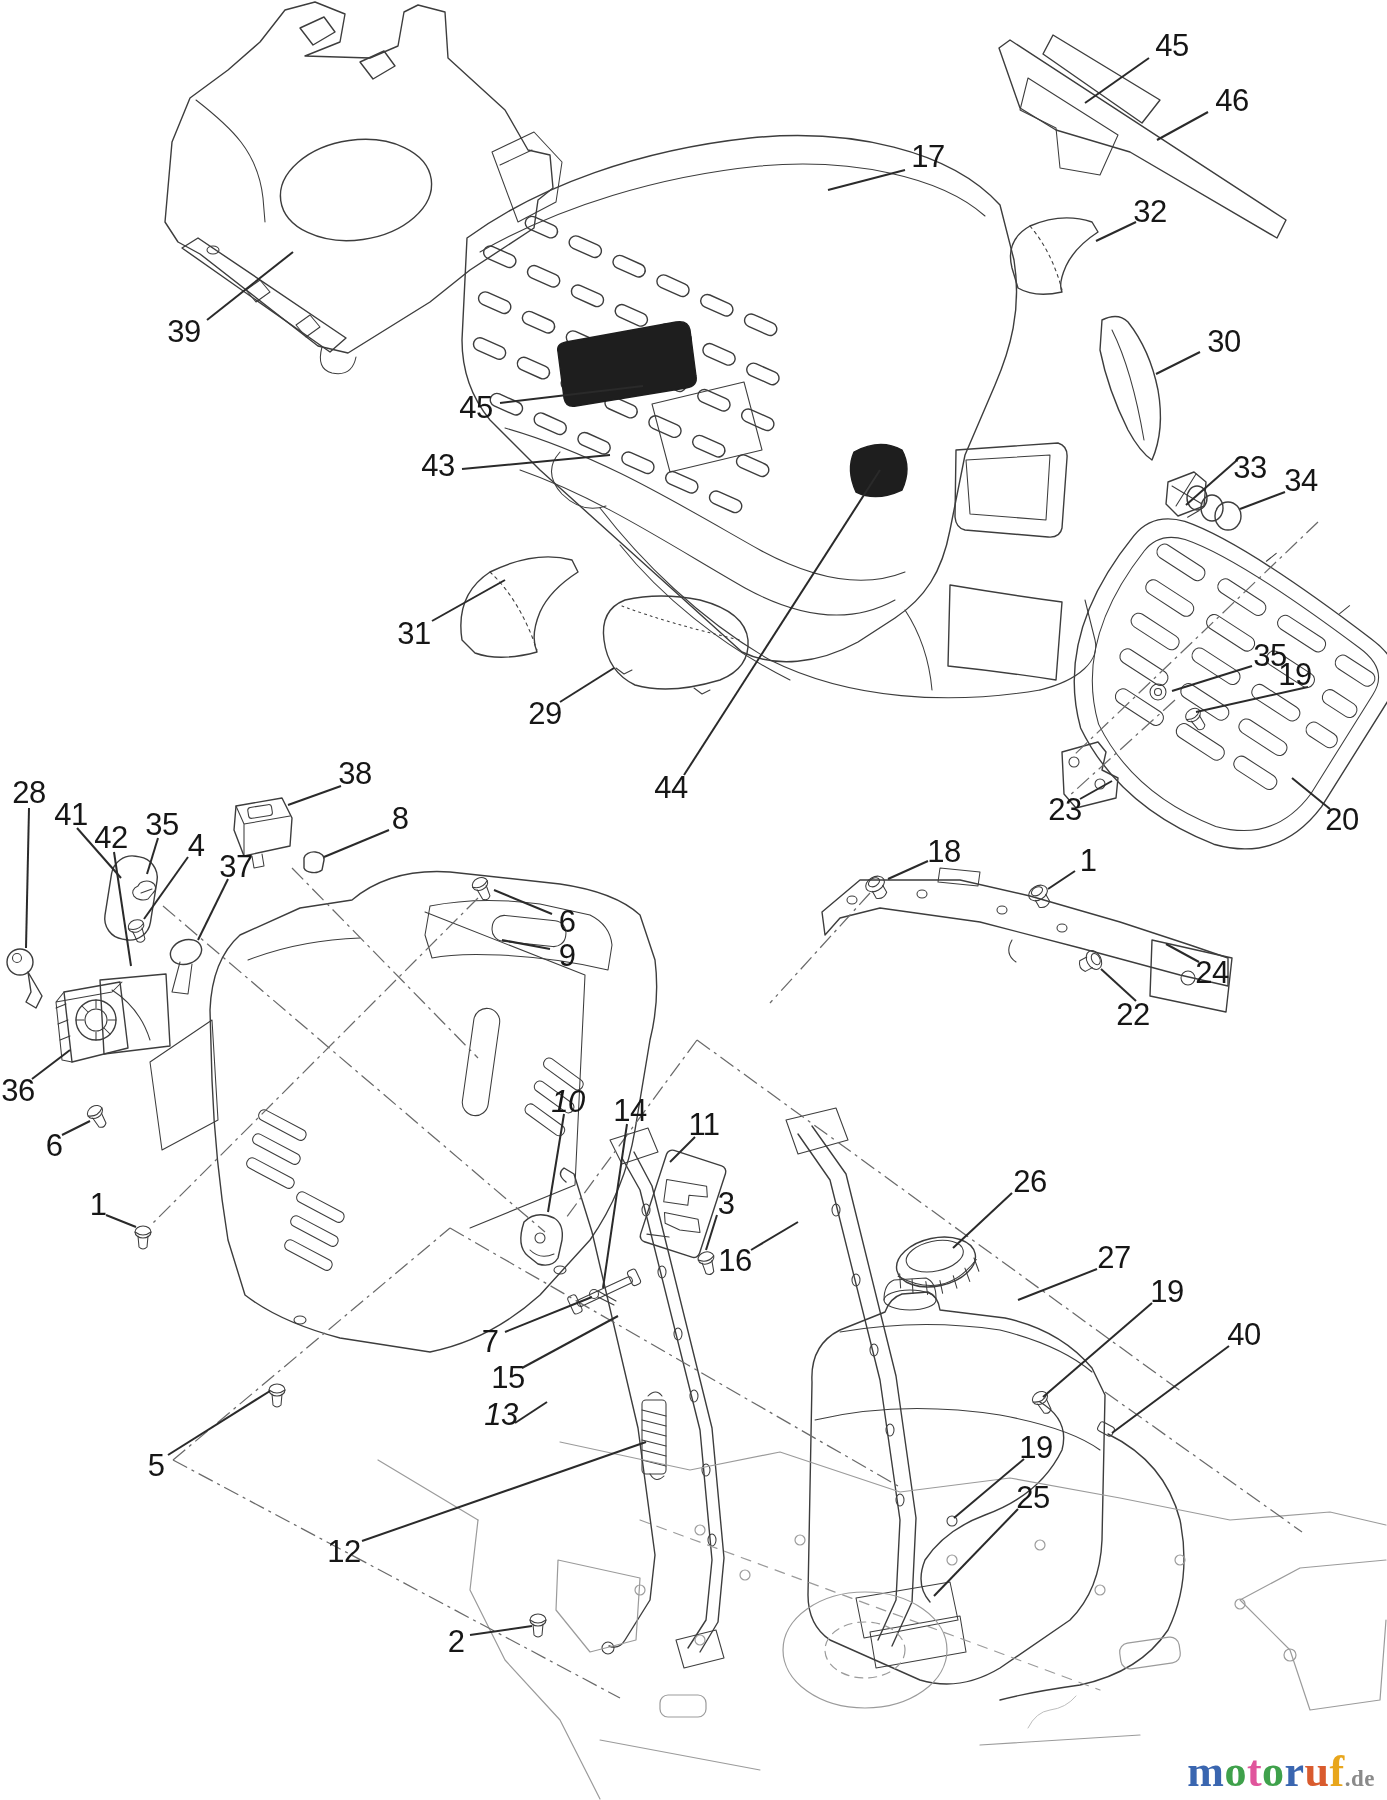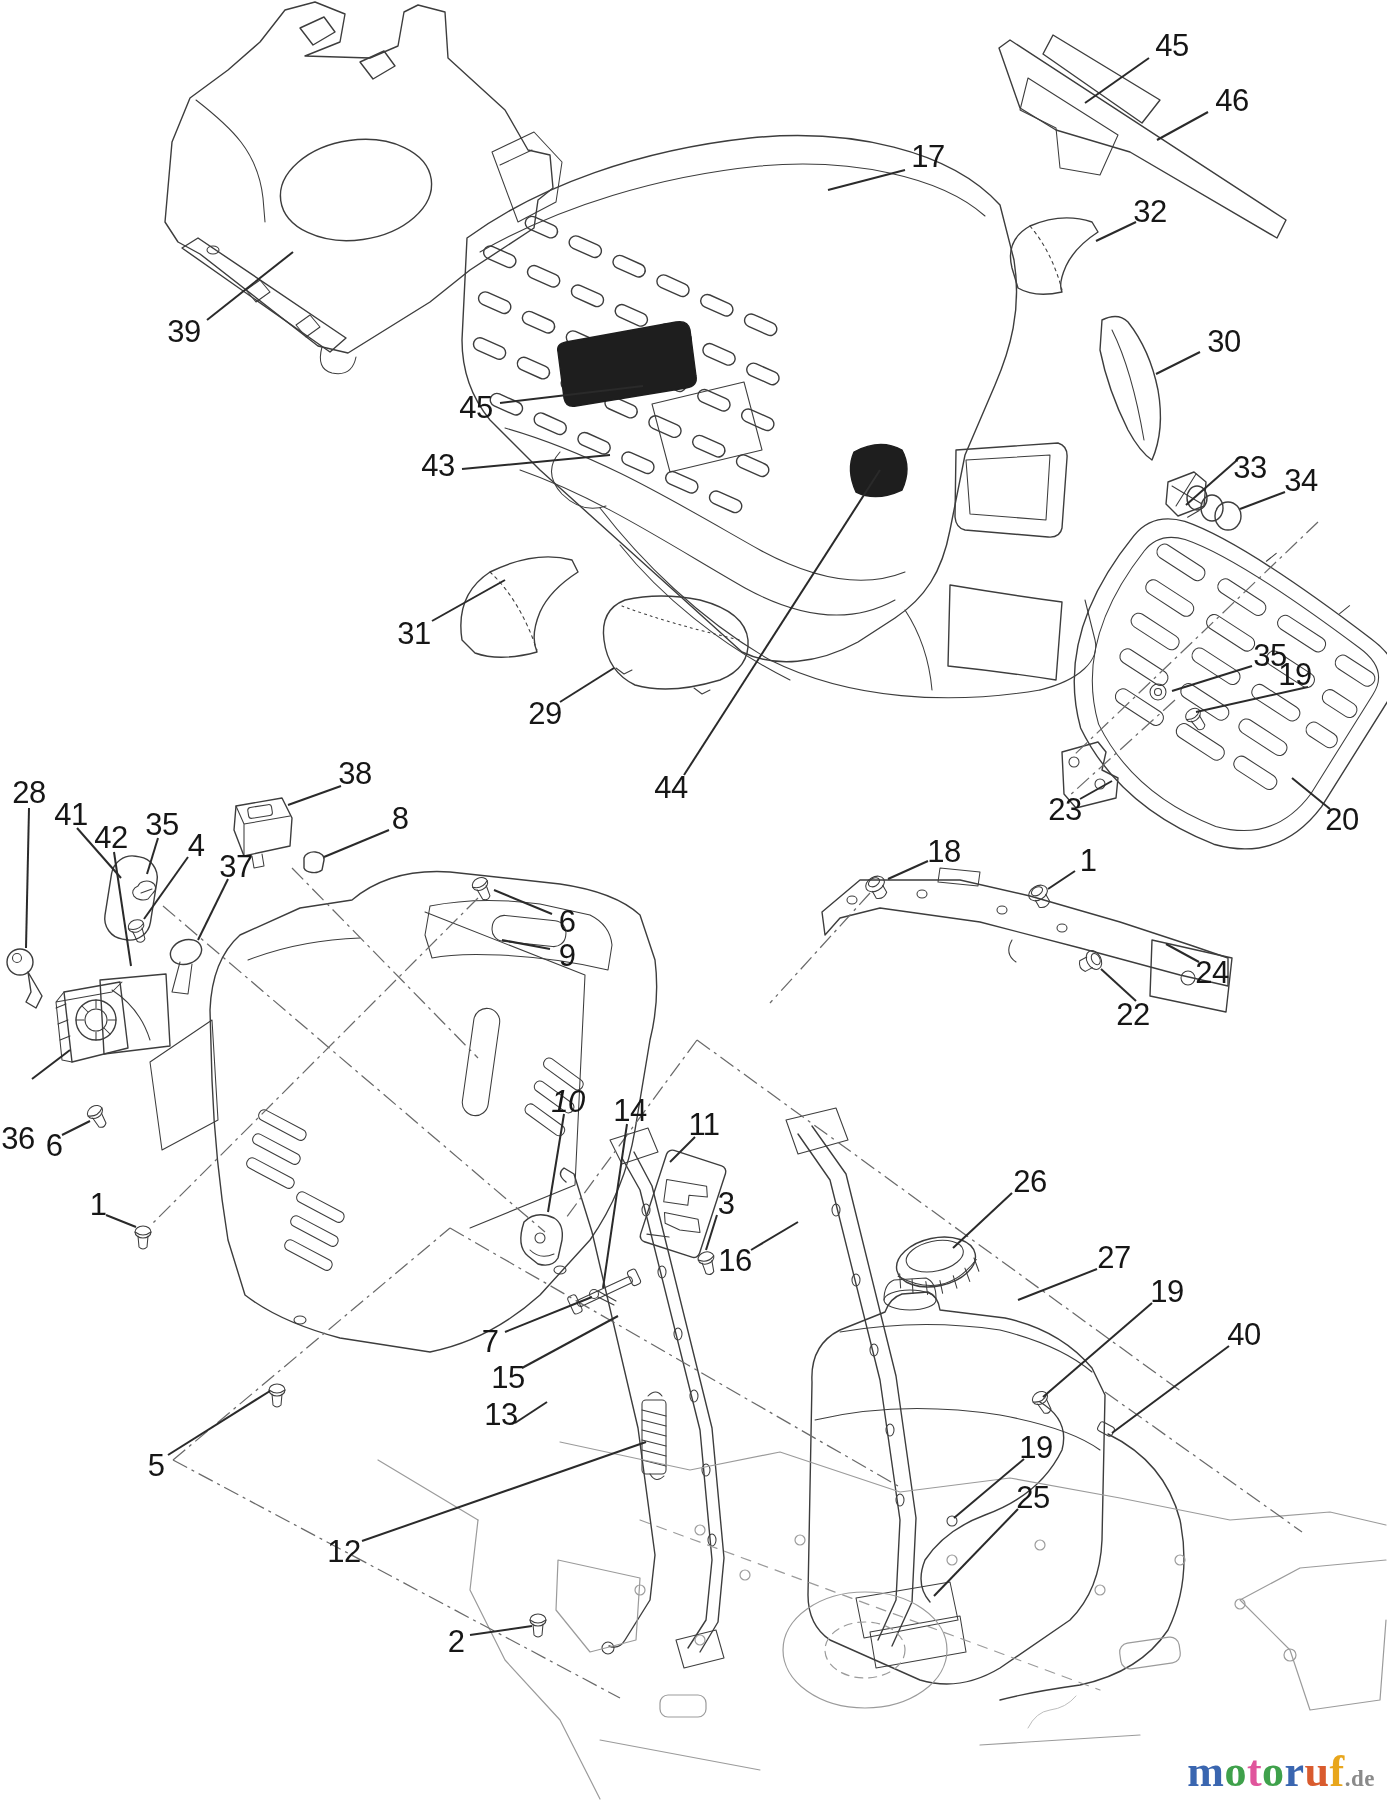--- a/index.html
+++ b/index.html
@@ -460,37 +460,37 @@
       <div class="callout" style="left: 29px; top: 793px; color: rgb(22, 22, 22);">28</div>
       <div class="callout" style="left: 71px; top: 815px; color: rgb(22, 22, 22);">41</div>
       <div class="callout" style="left: 111px; top: 838px; color: rgb(22, 22, 22);">42</div>
       <div class="callout" style="left: 162px; top: 825px; color: rgb(22, 22, 22);">35</div>
       <div class="callout" style="left: 196px; top: 846px; color: rgb(22, 22, 22);">4</div>
       <div class="callout" style="left: 236px; top: 867px; color: rgb(22, 22, 22);">37</div>
       <div class="callout" style="left: 355px; top: 774px; color: rgb(22, 22, 22);">38</div>
       <div class="callout" style="left: 400px; top: 819px; color: rgb(22, 22, 22);">8</div>
       <div class="callout" style="left: 567px; top: 922px; color: rgb(22, 22, 22);">6</div>
       <div class="callout" style="left: 567px; top: 956px; color: rgb(22, 22, 22);">9</div>
-      <div class="callout" style="left: 18px; top: 1091px; color: rgb(22, 22, 22); margin-top: 48px;">36</div>
+      <div class="callout" style="left: 18px; top: 1091px; color: rgb(22, 22, 22);">36</div>
       <div class="callout" style="left: 54px; top: 1146px; color: rgb(22, 22, 22);">6</div>
       <div class="callout" style="left: 98px; top: 1205px; color: rgb(22, 22, 22);">1</div>
       <div class="callout" style="left: 568px; top: 1102px; color: rgb(22, 22, 22); font-style: italic;">10</div>
       <div class="callout" style="left: 630px; top: 1111px; color: rgb(22, 22, 22);">14</div>
       <div class="callout" style="left: 704px; top: 1125px; color: rgb(22, 22, 22);">11</div>
       <div class="callout" style="left: 726px; top: 1204px; color: rgb(22, 22, 22);">3</div>
       <div class="callout" style="left: 735px; top: 1261px; color: rgb(22, 22, 22);">16</div>
       <div class="callout" style="left: 1030px; top: 1182px; color: rgb(22, 22, 22);">26</div>
       <div class="callout" style="left: 1114px; top: 1258px; color: rgb(22, 22, 22);">27</div>
       <div class="callout" style="left: 1167px; top: 1292px; color: rgb(22, 22, 22);">19</div>
       <div class="callout" style="left: 1244px; top: 1335px; color: rgb(22, 22, 22);">40</div>
       <div class="callout" style="left: 1036px; top: 1448px; color: rgb(22, 22, 22);">19</div>
       <div class="callout" style="left: 1033px; top: 1498px; color: rgb(22, 22, 22);">25</div>
       <div class="callout" style="left: 490px; top: 1342px; color: rgb(22, 22, 22);">7</div>
       <div class="callout" style="left: 508px; top: 1378px; color: rgb(22, 22, 22);">15</div>
-      <div class="callout" style="left: 501px; top: 1415px; color: rgb(22, 22, 22);">13</div>
+      <div class="callout" style="left: 501px; top: 1415px; color: rgb(22, 22, 22); font-style: italic;">13</div>
       <div class="callout" style="left: 156px; top: 1466px; color: rgb(22, 22, 22);">5</div>
       <div class="callout" style="left: 344px; top: 1552px; color: rgb(22, 22, 22);">12</div>
       <div class="callout" style="left: 456px; top: 1642px; color: rgb(22, 22, 22);">2</div>
     </div>
 
   <div id="watermark">
     <span id="wm-letters"><span style="color: rgb(58, 102, 176);">m</span><span style="color: rgb(63, 161, 75);">o</span><span style="color: rgb(224, 85, 156);">t</span><span style="color: rgb(63, 161, 75);">o</span><span style="color: rgb(58, 102, 176);">r</span><span style="color: rgb(217, 91, 46);">u</span><span style="color: rgb(232, 166, 28);">f</span></span><span class="suffix" style="color: rgb(138, 138, 138);">.de</span>
   </div>
 </div>
 

